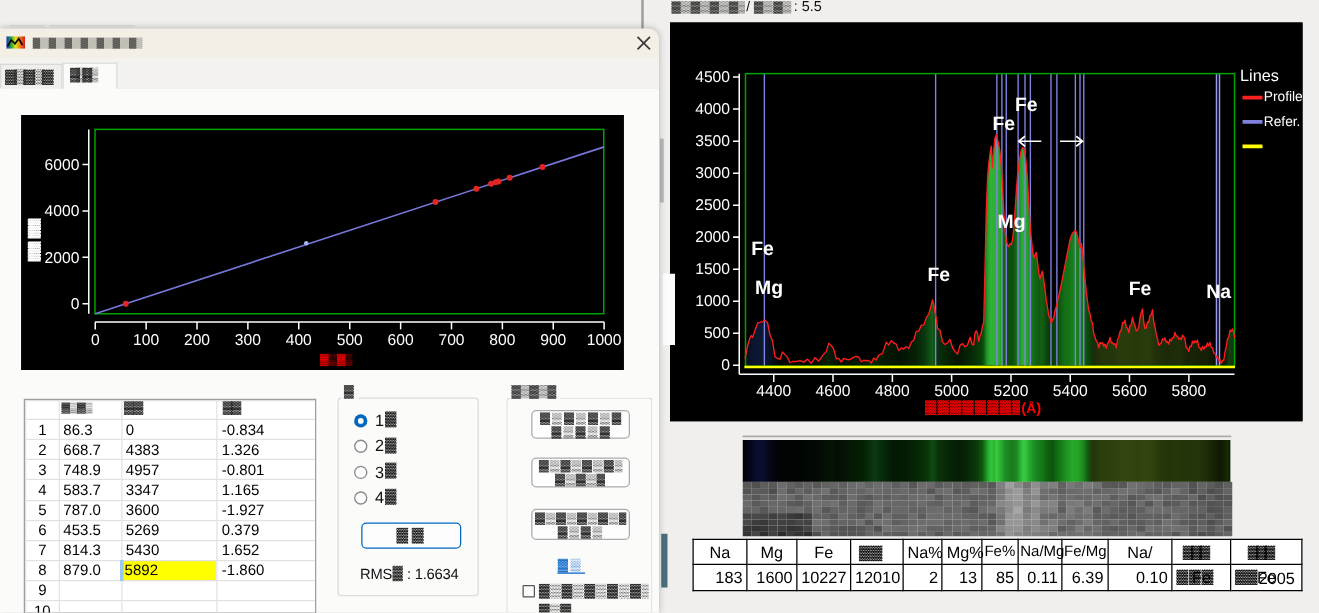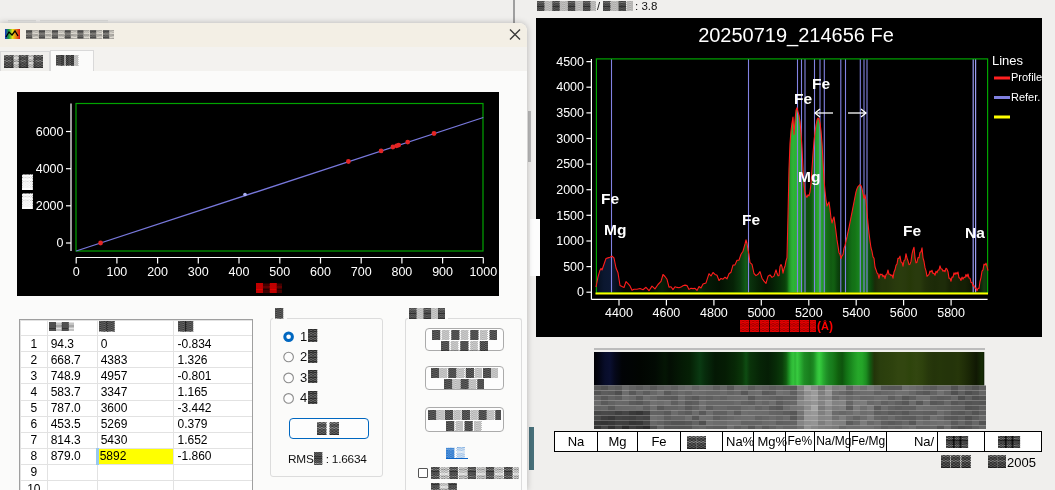--- a/index.html
+++ b/index.html
@@ -5,21 +5,21 @@
 .abs{position:absolute}
 .jp{position:absolute;overflow:hidden;white-space:nowrap}
 </style></head><body>
 <div class="abs" style="left:0;top:0;width:1055px;height:490px">
 <div class="abs" style="left:8px;top:20px;width:28px;height:3px;background:#ebebe9;border-top:1px solid #dddddb"></div>
 <div class="abs" style="left:40px;top:20px;width:68px;height:3px;background:#ebebe9;border-top:1px solid #dddddb"></div>
 <div class="abs" style="left:513px;top:0;width:2px;height:23px;background:#9f9f9f"></div>
 <div class="jp" style="left:537px;top:1px;width:59px;height:10px;font-size:10.5px;line-height:10px;letter-spacing:0.11px;color:#111;">▓▒▓▒▓▒▓▒</div>
 <div class="abs" style="left:597px;top:0px;font-size:11px;color:#111">/</div>
 <div class="jp" style="left:603px;top:1px;width:30px;height:10px;font-size:10.5px;line-height:10px;letter-spacing:0.23px;color:#111;">▓▒▓▒</div>
-<div class="abs" style="left:635px;top:0px;font-size:11.5px;color:#111">: 3.8</div>
+<div class="abs" style="left:635px;top:0px;font-size:11.5px;color:#111">: 5.5</div>
 <div class="abs" style="left:536px;top:18px;width:506px;height:319px;background:#000"></div>
 <svg id="rchart" width="506" height="319" viewBox="0 0 506 319" style="position:absolute;left:536px;top:18px;background:#000">
 <defs>
         <linearGradient id="gfill" x1="60" y1="0" x2="452" y2="0" gradientUnits="userSpaceOnUse">
           <stop offset="0.0000" stop-color="#050e1c"></stop>
           <stop offset="0.0204" stop-color="#0b1730"></stop>
           <stop offset="0.0383" stop-color="#0d1934"></stop>
           <stop offset="0.0536" stop-color="#070e1e"></stop>
           <stop offset="0.0714" stop-color="#020704"></stop>
           <stop offset="0.1378" stop-color="#020803"></stop>
@@ -177,21 +177,20 @@
 </g>
 <g font-family="'Liberation Sans',sans-serif" fill="#fff" font-size="12.5">
 <text x="456" y="47" font-size="13">Lines</text>
 <text x="475" y="63" font-size="11">Profile</text>
 <text x="475" y="83" font-size="11">Refer.</text>
 </g>
 <line x1="458" y1="60" x2="474" y2="60" stroke="#ff2020" stroke-width="3"></line>
 <line x1="458" y1="79.5" x2="474" y2="79.5" stroke="#8080e0" stroke-width="3"></line>
 <line x1="458" y1="99" x2="474" y2="99" stroke="#ffff00" stroke-width="3"></line>
 </svg>
-<div class="abs" style="left:666px;top:24px;width:260px;text-align:center;font-size:20px;color:#fff">20250719_214656 Fe</div>
 <div class="jp" style="left:740px;top:320px;width:76px;height:12px;font-size:12.5px;line-height:12px;letter-spacing:0.85px;color:#f00;font-weight:bold">▓▓▓▓▓▓▓▓</div>
 <div class="abs" style="left:817px;top:319px;font-size:12px;color:#ff0000;font-weight:bold">(<span style="font-size:11px">Å</span>)</div>
 <div class="abs" style="left:530px;top:219px;width:10px;height:57px;background:#fdfdfd"></div>
 <div class="abs" style="left:528px;top:111px;width:3px;height:51px;background:#b9b9b9"></div>
 <div class="abs" style="left:529px;top:427px;width:5px;height:43px;background:#48707a"></div>
 <svg width="392" height="81" viewBox="0 0 392 81" style="position:absolute;left:594px;top:348px">
 <defs>
         <linearGradient id="cstr" x1="0" y1="0" x2="390.3" y2="0" gradientUnits="userSpaceOnUse">
           <stop offset="0.0000" stop-color="#000004"></stop>
           <stop offset="0.0154" stop-color="#030617"></stop>
@@ -800,26 +799,40 @@
             <td class="c jpc"></td>
             <td class="c">Na%</td>
             <td class="c">Mg%</td>
             <td class="c s">Fe%</td>
             <td class="c s">Na/Mg</td>
             <td class="c s">Fe/Mg</td>
             <td class="l">Na/</td>
             <td class="c jpc"></td>
             <td class="c jpc"></td>
 </tr>
+<tr style="height:21px">
+<td class="r">183</td>
+            <td class="r">1600</td>
+            <td class="r">10227</td>
+            <td class="r">12010</td>
+            <td class="r">2</td>
+            <td class="r">13</td>
+            <td class="r">85</td>
+            <td class="r">0.11</td>
+            <td class="r">6.39</td>
+            <td class="r">0.10</td>
+            <td class="l">Fe</td>
+            <td class="l">Fe</td>
+</tr>
 </tbody>
       </table>
     </div>
 <style>
 td{border:1.6px solid #000;padding:0 3px;overflow:visible;white-space:nowrap}
-td.c{text-align:center}td.r{text-align:right}td.l{text-align:right}
+td.c{text-align:center}td.r{text-align:right}td.l{text-align:center}
 td.y{background:#ffff00}
 td.s{font-size:12px;padding:0 1px}
 td.ov{position:relative;z-index:2}
 </style>
 <div class="jp" style="left:687px;top:436px;width:26px;height:13px;font-size:13px;line-height:13px;letter-spacing:0.00px;color:#000;">▓▓</div>
 <div class="jp" style="left:946px;top:436px;width:30px;height:12px;font-size:12px;line-height:12px;letter-spacing:-2.00px;color:#000;">▓▓▓</div>
 <div class="jp" style="left:998px;top:436px;width:30px;height:12px;font-size:12px;line-height:12px;letter-spacing:-2.00px;color:#000;">▓▓▓</div>
 <div class="jp" style="left:941px;top:455px;width:38px;height:13px;font-size:13px;line-height:13px;letter-spacing:0.60px;color:#000;">▓▓▓</div>
 <div class="jp" style="left:988px;top:455px;width:18px;height:13px;font-size:13px;line-height:13px;letter-spacing:0.00px;color:#000;">▓▓</div>
 <div class="abs" style="left:1007px;top:455px;font-size:13px;color:#000">2005</div>
@@ -908,21 +921,21 @@
         </colgroup>
 <tbody>
           <tr style="height:15.6px">
             <td class="dc"></td>
             <td class="dl hd" id="h1"></td>
             <td class="dl hd" id="h2"></td>
             <td class="dl hd" id="h3"></td>
           </tr>
 <tr style="height:16.1px">
             <td class="dc">1</td>
-            <td class="dl">94.3</td>
+            <td class="dl">86.3</td>
             <td class="dl">0</td>
             <td class="dl">-0.834</td>
           </tr>
           <tr style="height:16.1px">
             <td class="dc">2</td>
             <td class="dl">668.7</td>
             <td class="dl">4383</td>
             <td class="dl">1.326</td>
           </tr>
           <tr style="height:16.1px">
@@ -934,21 +947,21 @@
           <tr style="height:16.1px">
             <td class="dc">4</td>
             <td class="dl">583.7</td>
             <td class="dl">3347</td>
             <td class="dl">1.165</td>
           </tr>
           <tr style="height:16.1px">
             <td class="dc">5</td>
             <td class="dl">787.0</td>
             <td class="dl">3600</td>
-            <td class="dl">-3.442</td>
+            <td class="dl">-1.927</td>
           </tr>
           <tr style="height:16.1px">
             <td class="dc">6</td>
             <td class="dl">453.5</td>
             <td class="dl">5269</td>
             <td class="dl">0.379</td>
           </tr>
           <tr style="height:16.1px">
             <td class="dc">7</td>
             <td class="dl">814.3</td>

